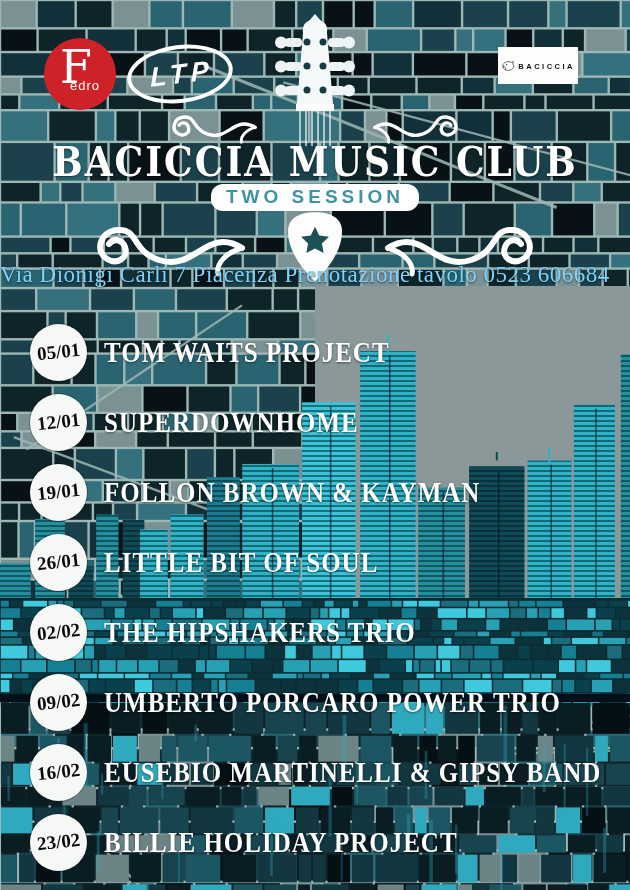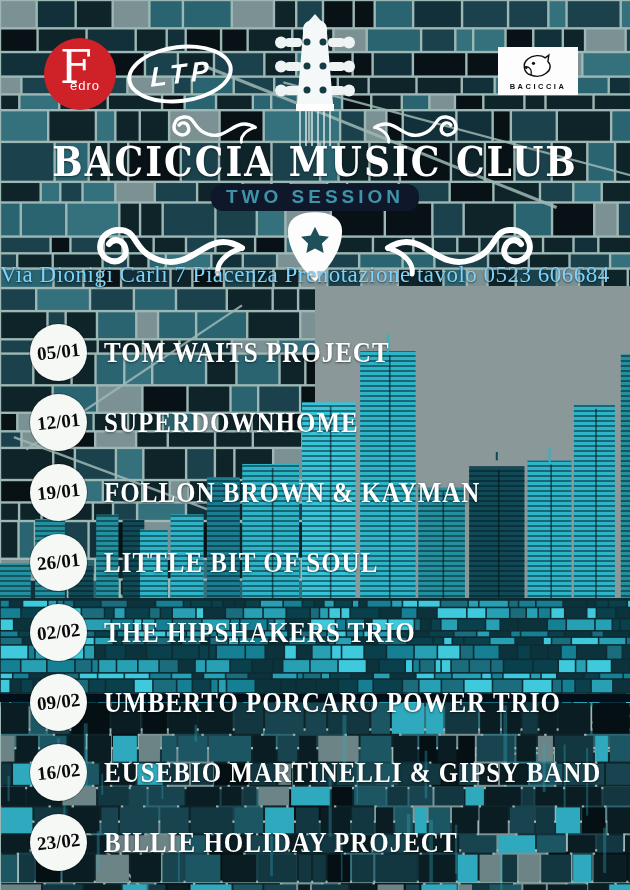--- a/index.html
+++ b/index.html
@@ -14,40 +14,40 @@
   .fedro .f-init{position:absolute;left:16px;top:2px;font-family:"DejaVu Serif",serif;
                  font-size:46px;font-weight:400;}
   .fedro .f-rest{position:absolute;left:26px;top:40px;font-size:13px;letter-spacing:1px;
                  font-family:"Liberation Sans",sans-serif;}
   .ltp{position:absolute;left:127px;top:45px;width:98px;height:50px;border:4px solid #fff;
        border-radius:50%;display:flex;align-items:center;justify-content:center;
        transform:rotate(-7deg);}
   .ltp span{font-style:italic;font-weight:bold;font-size:27px;letter-spacing:5px;color:#fff;
             transform:skewX(-6deg);padding-left:4px;}
   .baciccia{position:absolute;right:52px;top:47px;width:74px;background:#fdfdfd;
-            padding:5px 3px 4px;display:flex;flex-direction:column;align-items:center;gap:2px;}
+            padding:5px 3px 4px;display:flex;flex-direction:row;align-items:center;gap:2px;}
   .baciccia .bk{font-size:7.5px;font-weight:bold;letter-spacing:2.5px;color:#111;}
 
   
   .headstock{position:absolute;left:50%;margin-left:-48px;top:12px;}
 
   
   .fl{position:absolute;}
   .fl-top-left{left:138px;top:110px;width:120px;height:37px;}
   .fl-top-right{right:138px;top:110px;width:120px;height:37px;transform:scaleX(-1);}
   .fl-mid-left{left:36px;top:218px;width:212px;height:64px;}
   .fl-mid-right{right:36px;top:218px;width:212px;height:64px;transform:scaleX(-1);}
   .pick{position:absolute;left:50%;margin-left:-29px;top:210px;}
 
   
   .title{position:absolute;left:0;top:138px;width:630px;text-align:center;color:#fff;
          font-family:"DejaVu Serif",serif;font-weight:bold;font-size:36px;letter-spacing:2px;
          transform:scale(1,1.12);transform-origin:center top;white-space:nowrap;
          text-shadow:0 1px 2px rgba(0,0,0,.5);}
-  .banner{position:absolute;left:50%;transform:translateX(-50%);top:184px;background:#0f172a;
+  .banner{position:absolute;left:50%;transform:translateX(-50%);top:184px;background:#ffffff;
           padding:2px 15px 3px;border-radius:12px;}
   .banner span{color:#3e93a6;font-weight:bold;font-size:19px;letter-spacing:4px;}
   .address{position:absolute;left:0;top:262px;width:528px;text-align:center;color:#7dd3fc;
            font-family:"Liberation Serif",serif;font-size:23px;letter-spacing:.5px;
            text-shadow:0 1px 2px rgba(0,0,0,.6);white-space:nowrap;}
 
   
   .events{position:absolute;left:0;top:317px;width:630px;}
   .event-row{height:70px;display:flex;align-items:center;padding-left:30px;}
   .date-badge{width:57px;height:57px;min-width:57px;border-radius:50%;background:#f6f8f6;

